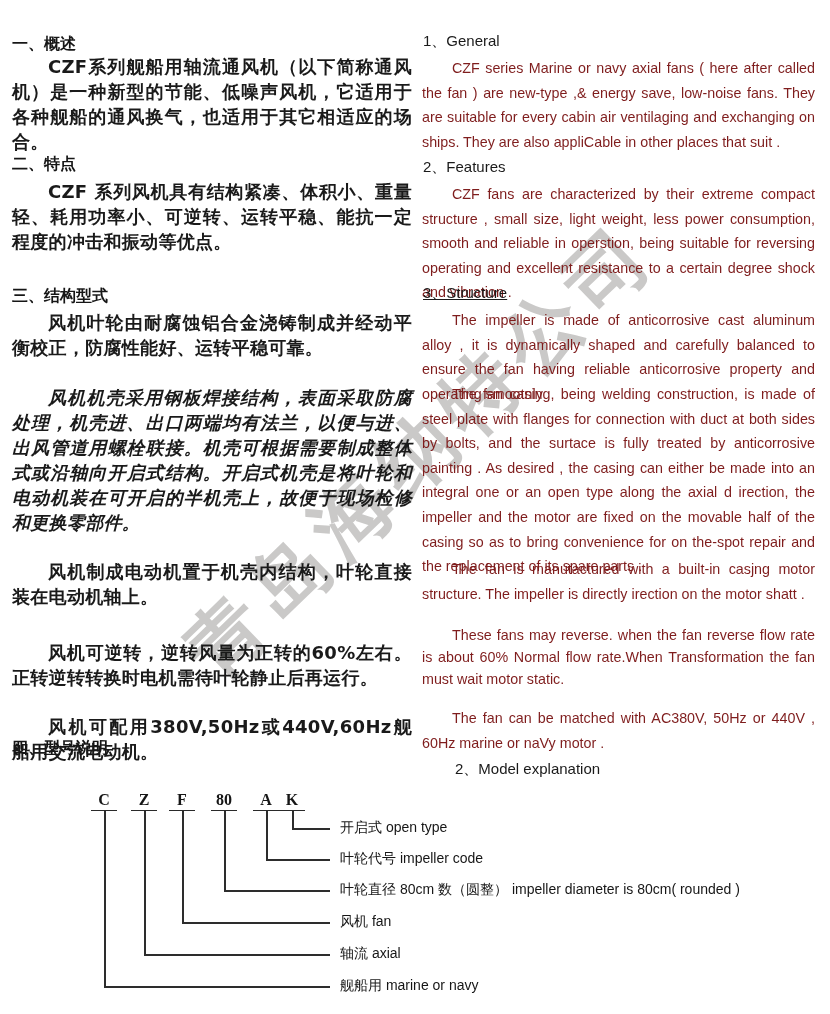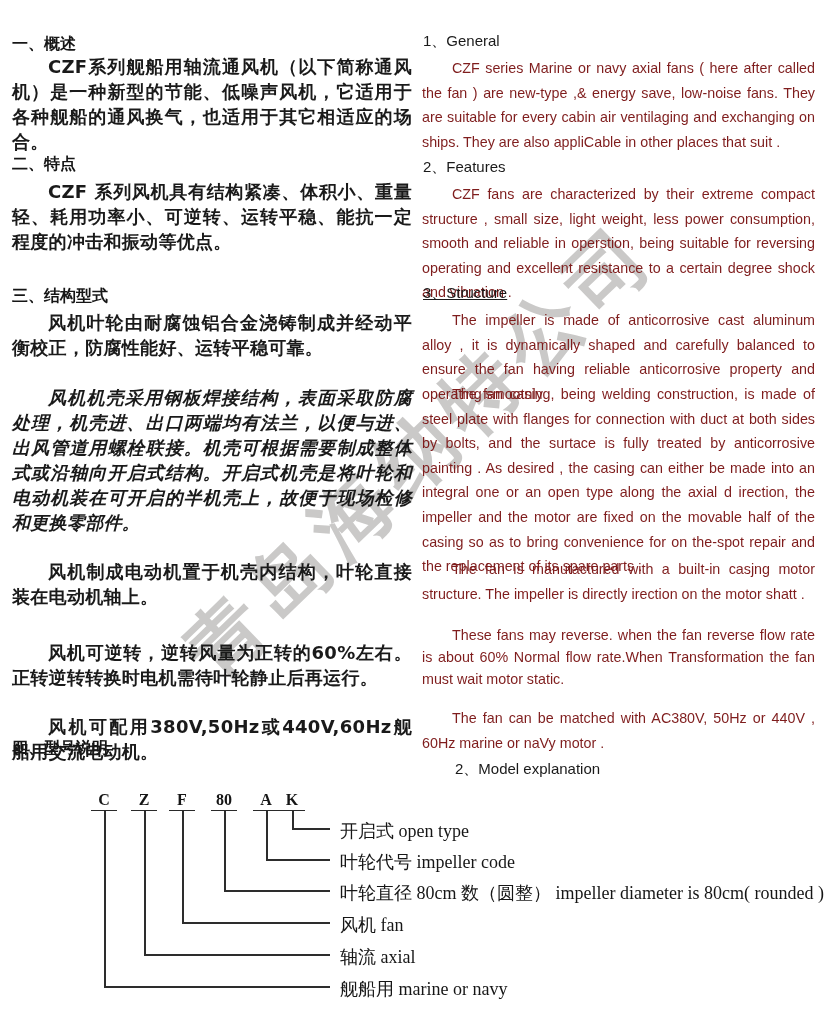--- a/index.html
+++ b/index.html
@@ -71,22 +71,22 @@
     font-weight: 600;
     color: #161616;
     text-align: center;
     width: 26px;
     padding-bottom: 1px;
     border-bottom: 1.5px solid #2a2a2a;
   }
   .vline { width: 1.5px; background: #2d2d2d; }
   .hline { height: 1.5px; background: #2d2d2d; }
   .diagram-label {
-    font-family: Liberation Serif, serif;
-    font-size: 18px;
+    font-family: Liberation Sans, sans-serif;
+    font-size: 14px;
     font-weight: 500;
     color: #161616;
     white-space: nowrap;
   }
 </style>
 </head>
 <body>
 
 <div class="page">
 

